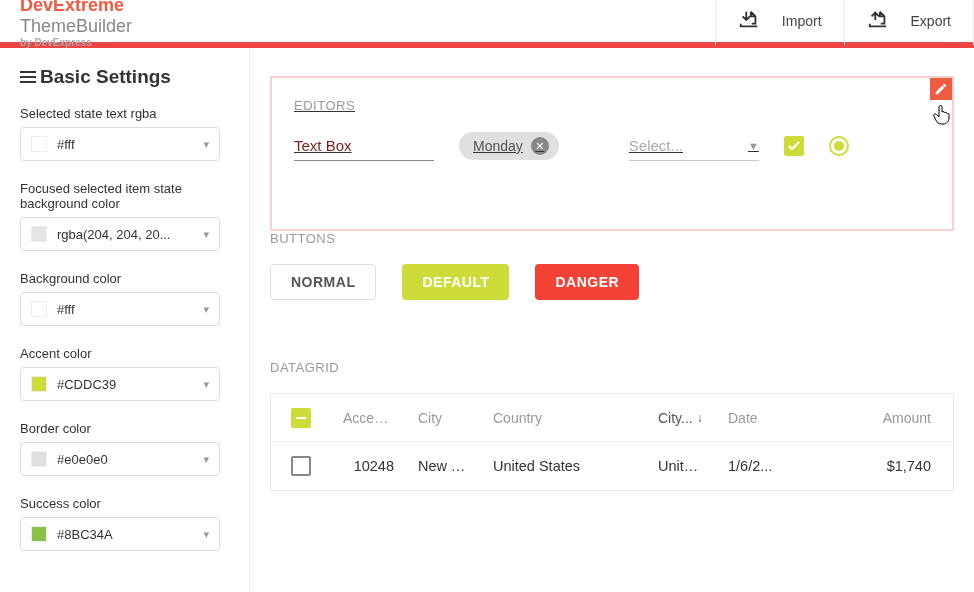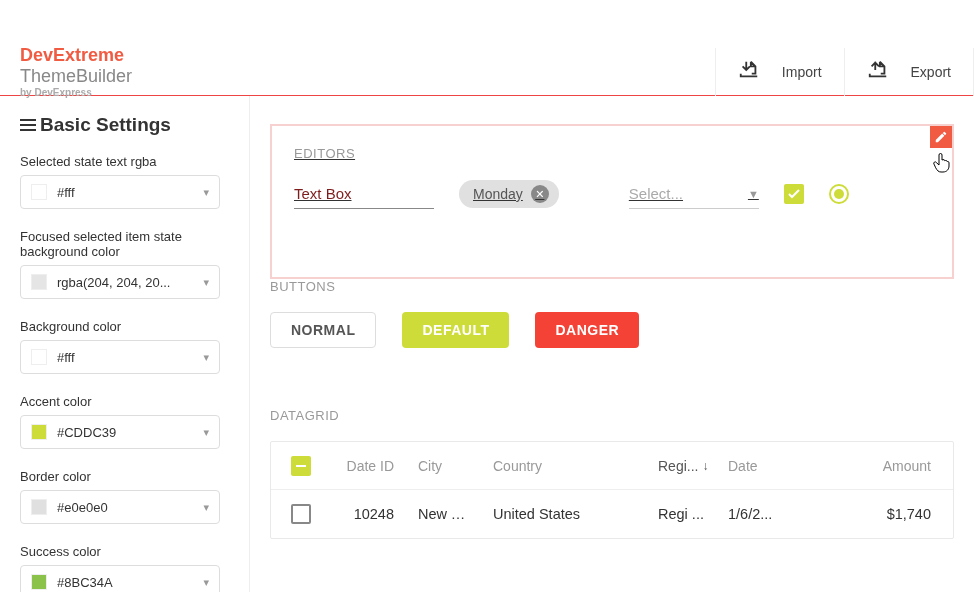--- a/index.html
+++ b/index.html
@@ -1,18 +1,18 @@
 <!DOCTYPE html>
 <html><head>
 <meta charset="utf-8">
 <style>
   * { box-sizing: border-box; margin: 0; padding: 0; }
   body { font-family: "Segoe UI", "Helvetica Neue", Arial, sans-serif; font-size: 14px; color: #333; background: #fff; width: 974px; height: 592px; overflow: hidden; }
 
-  .topbar { height: 48px; display: flex; align-items: center; border-bottom: 1px solid #ef4444; margin-top: 48px; }
+  .topbar { height: 48px; display: flex; align-items: center; border-bottom: 6px solid #ef4444; }
   .brand { width: 250px; padding: 6px 20px; display:flex; flex-direction:column; justify-content:center;}
   .brand-line1 { font-size: 18px; font-weight: 600; color: #333; }
   .brand-dev { color: #f05b41; font-weight:700; }
   .brand-line2 { font-size: 10px; color: #aaa; font-weight:600;}
 
   .theme-chip { display:flex; align-items:center; gap:10px; padding:0 30px;}
   .theme-swatch { width:14px; height:14px; border-radius:50%; background:#cddc39; box-shadow:0 0 0 3px rgba(205,220,57,0.3);}
   .theme-name { font-size:14px; color:#555;}
 
   .top-spacer { flex:1; }
@@ -218,38 +218,38 @@
       <button class="btn btn-default">DEFAULT</button>
       <button class="btn btn-danger">DANGER</button>
     </div>
 
     <div class="section-title">DATAGRID</div>
     <div class="grid">
       <div class="grid-head">
         <div class="gcell c-check">
             <div class="cb-all"></div>
           </div>
-        <div class="gcell c-order">Date ID</div>
+        <div class="gcell c-order">Accent ID</div>
         <div class="gcell c-city">City</div>
         <div class="gcell c-country">Country</div>
         <div class="gcell c-region">
-          <span>Regi...</span>
+          <span>City...</span>
           <span class="sort-arr">↓</span>
         </div>
         <div class="gcell c-date">Date</div>
         <div class="gcell c-amount">Amount</div>
       </div>
       <div id="grid-body">
           <div class="grid-row">
             <div class="gcell c-check">
               <div class="cb-empty"></div>
             </div>
             <div class="gcell c-order">10248</div>
             <div class="gcell c-city">New Y...</div>
             <div class="gcell c-country">United States</div>
-            <div class="gcell c-region">Regi ...</div>
+            <div class="gcell c-region">United ...</div>
             <div class="gcell c-date">1/6/2...</div>
             <div class="gcell c-amount">$1,740</div>
           </div>
         </div>
     </div>
   </div>
 </div>
 
 </body></html>

